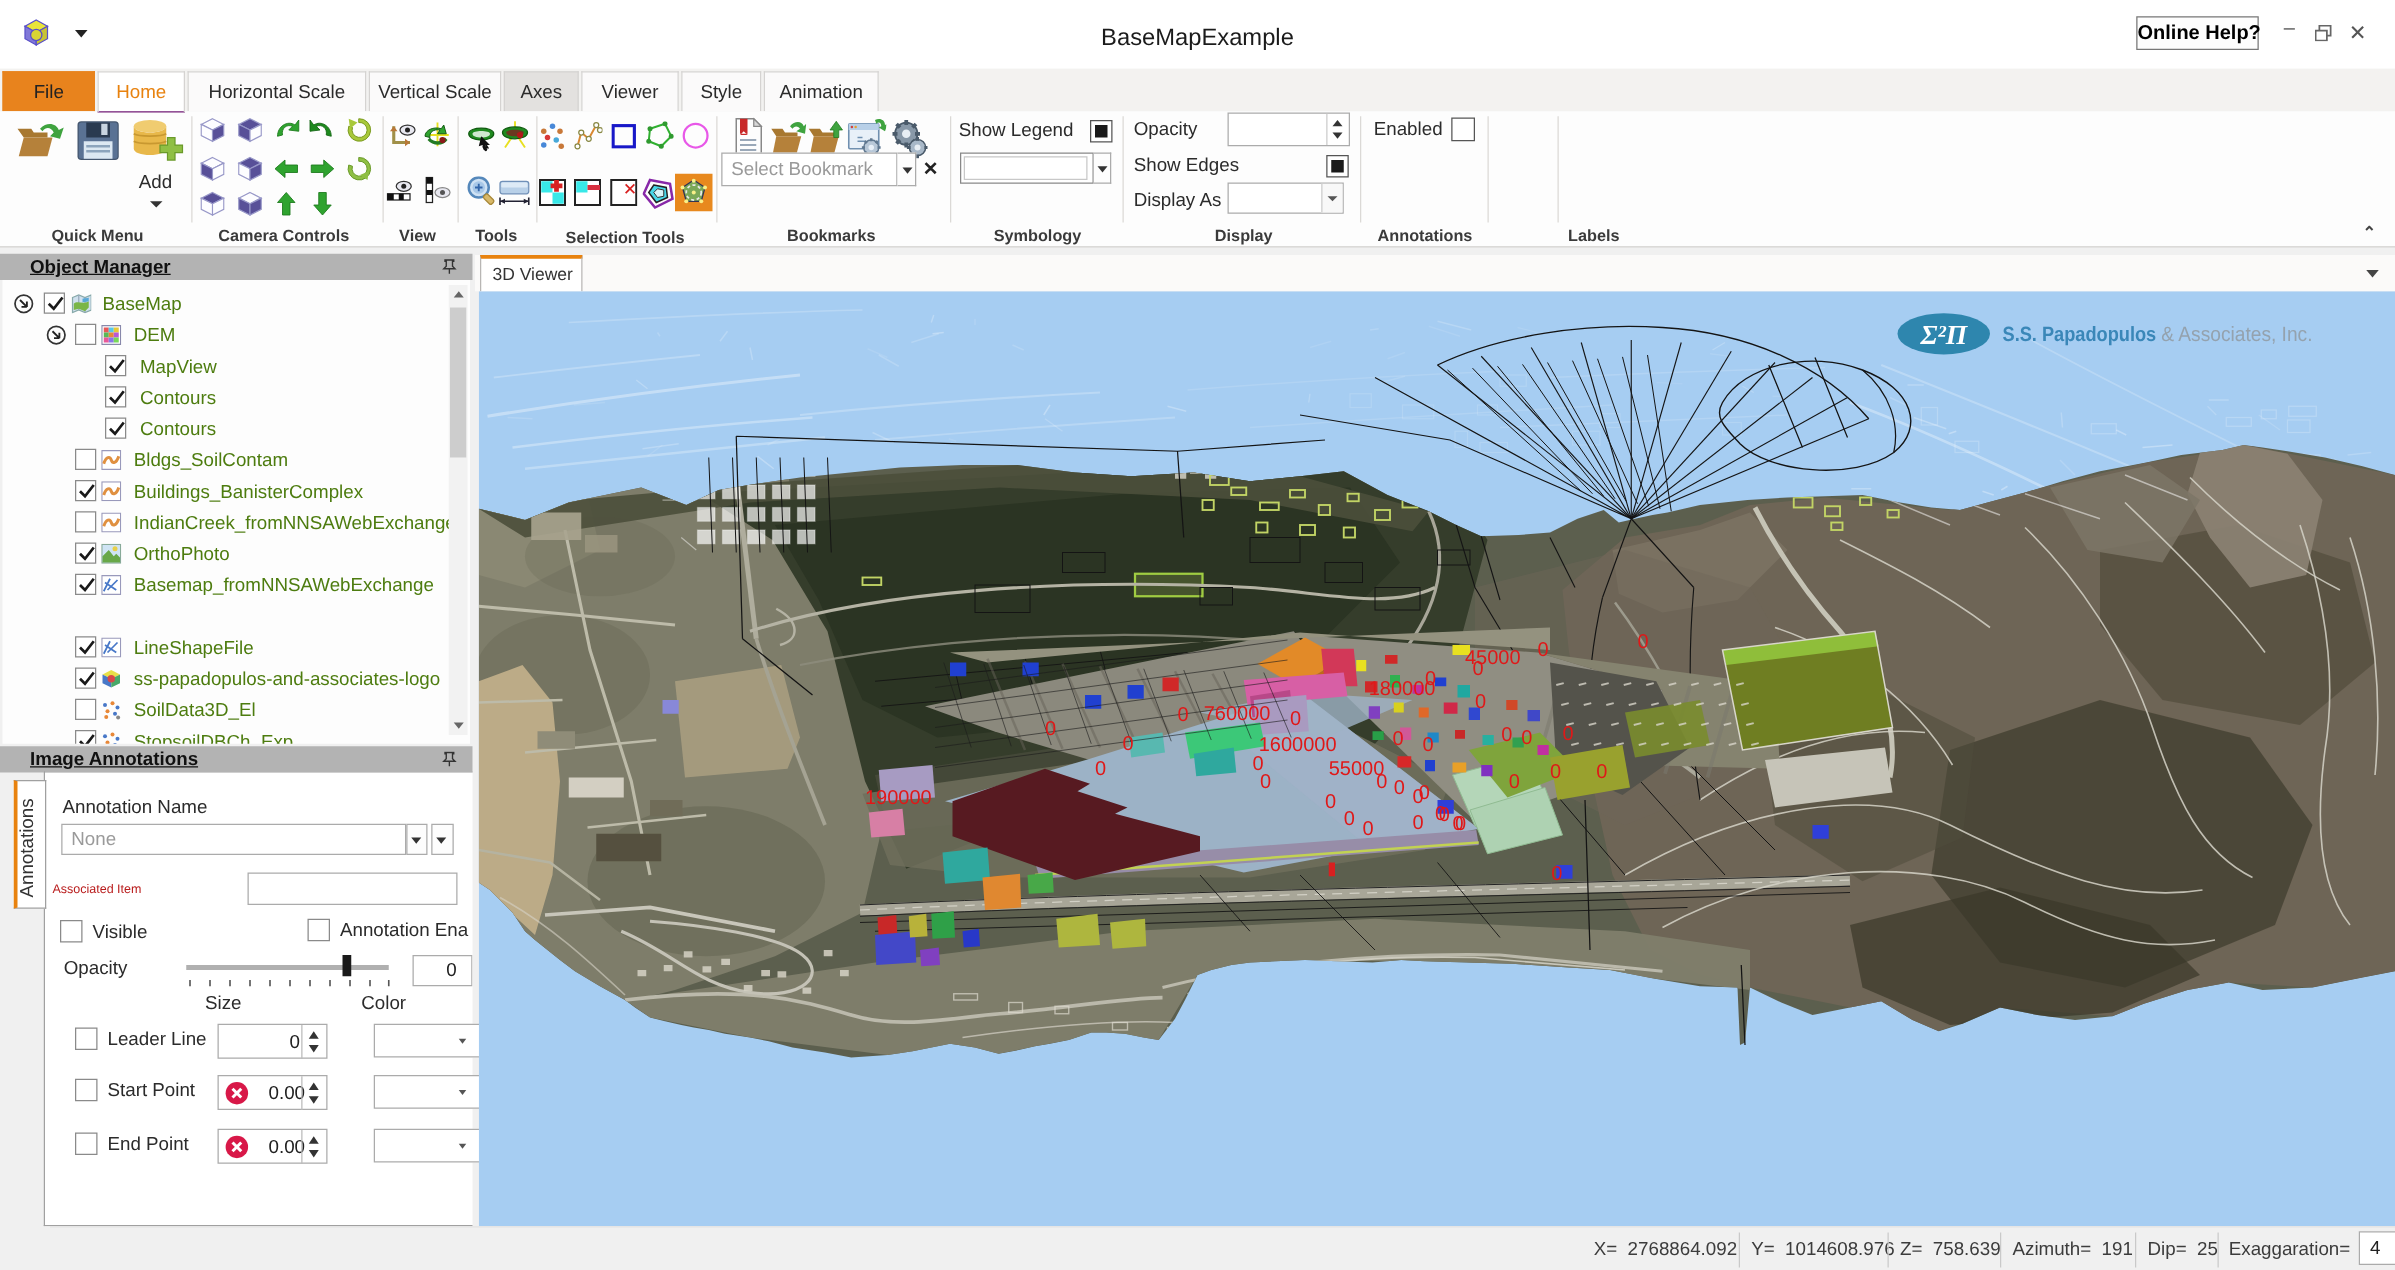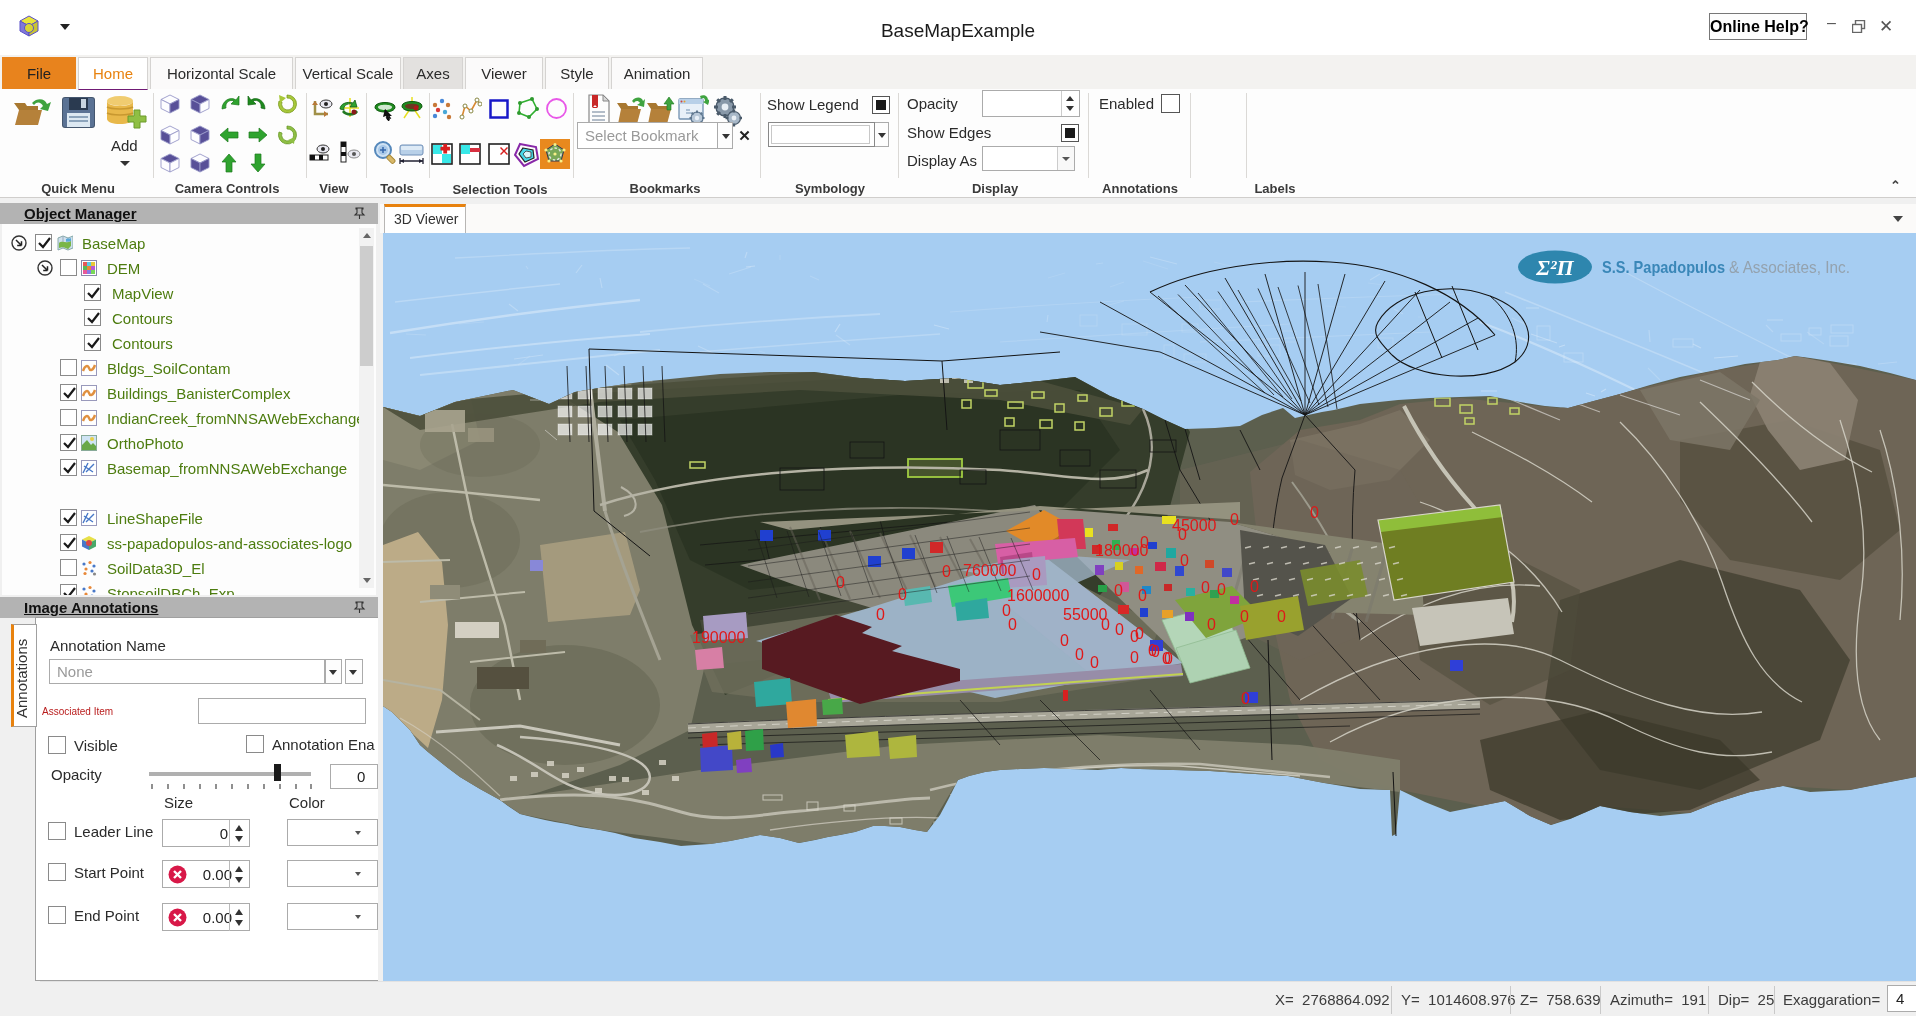--- a/index.html
+++ b/index.html
@@ -564,21 +564,21 @@
  <div class="abs" style="left:274px;top:561px;width:7px;height:17px;background:#1a1a1a"></div>
  <svg class="abs" style="left:149px;top:580px" width="165" height="8" viewBox="0 0 165 8">
       <g stroke="#555" stroke-width="1.3">
   <path d="M3,1 L3,6 M19,1 L19,6 M35,1 L35,6 M51,1 L51,6 M67,1 L67,6 M83,1 L83,6 M99,1 L99,6 M115,1 L115,6 M131,1 L131,6 M147,1 L147,6 M162,1 L162,6"></path>
       </g>
     </svg>
  <div class="abs" style="left:330px;top:561px;width:48px;height:25px;background:#fff;border:1px solid #ababab;font-size:15px;color:#222;line-height:23px;padding-left:26px">0</div>
  <div class="abs" style="left:164px;top:591px;font-size:15px;color:#2b2b2b">Size</div>
  <div class="abs" style="left:289px;top:591px;font-size:15px;color:#2b2b2b">Color</div>
 </div>
-<div class="abs" style="left:0;top:203px;width:378px;height:778px;overflow:hidden">
+<div class="abs" style="left:12px;top:203px;width:378px;height:778px;overflow:hidden">
 <div class="cb" style="left:48px;top:619px;width:18px;height:18px"></div>
 <div class="abs" style="left:74px;top:620px;font-size:15px;color:#2b2b2b">Leader Line</div>
 <div class="abs" style="left:162px;top:616px;width:88px;height:28px;background:#fff;border:1px solid #ababab"></div>
 <div class="abs" style="left:192px;top:622px;width:36px;font-size:15px;color:#222;text-align:right">0</div>
 <div class="abs" style="left:229px;top:617px;width:20px;height:27px;border-left:1px solid #bbb">
       <div class="abs" style="left:5px;top:5px;width:0;height:0;border-left:4.5px solid transparent;border-right:4.5px solid transparent;border-bottom:6px solid #333"></div>
       <div class="abs" style="left:5px;top:16px;width:0;height:0;border-left:4.5px solid transparent;border-right:4.5px solid transparent;border-top:6px solid #333"></div>
     </div>
 <div class="abs" style="left:287px;top:616px;width:91px;height:27px;background:#fff;border:1px solid #ababab"></div>
 <div class="abs" style="left:355px;top:628px;width:0;height:0;border-left:3.5px solid transparent;border-right:3.5px solid transparent;border-top:4px solid #555"></div>

